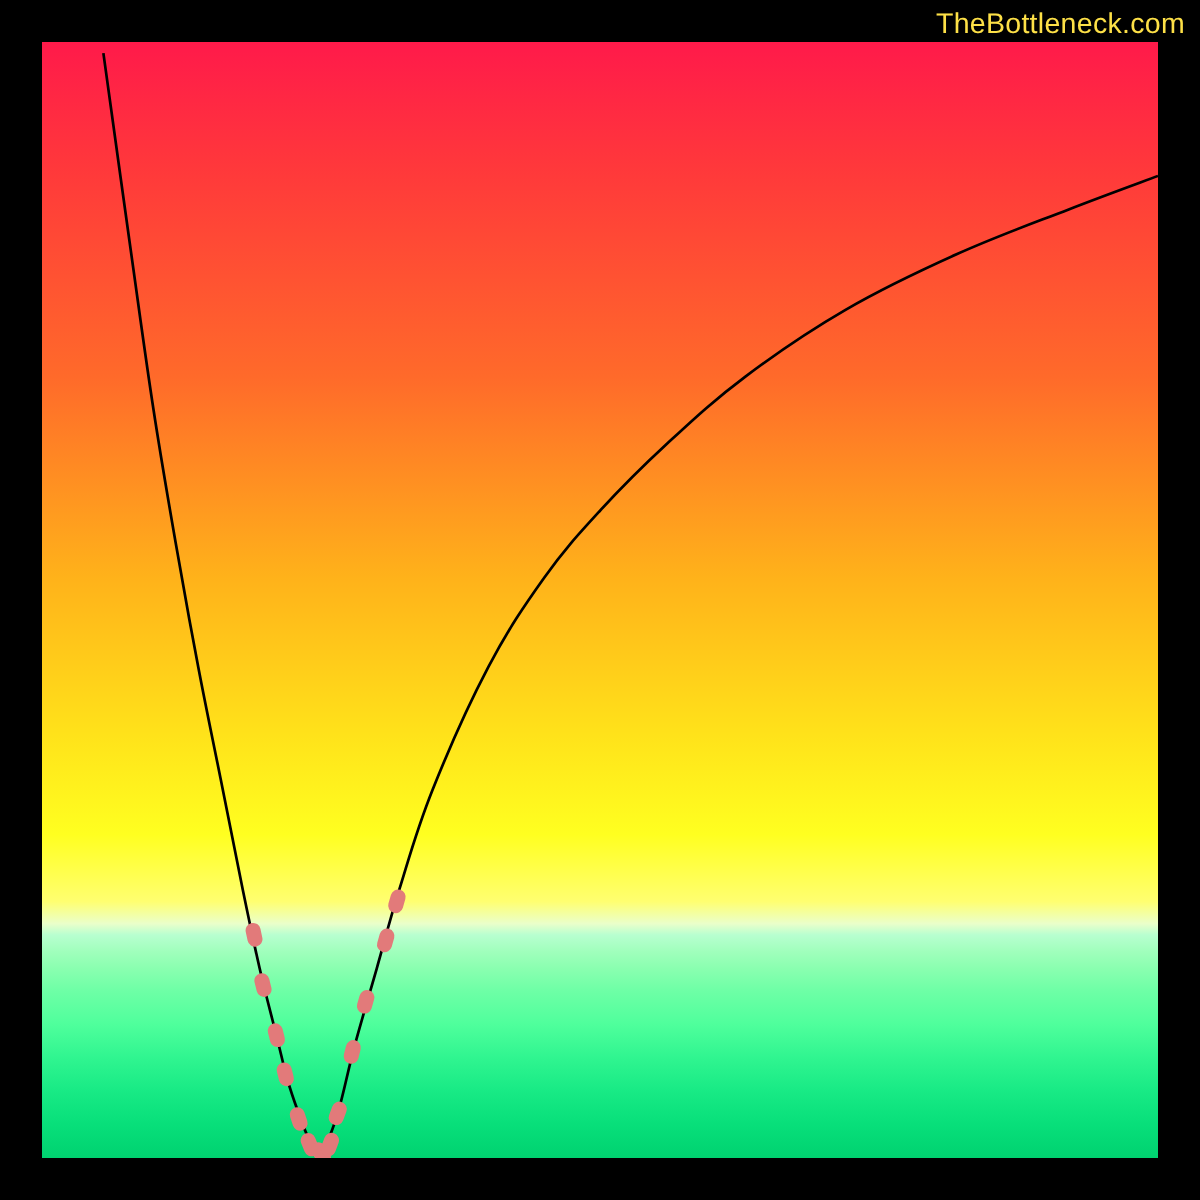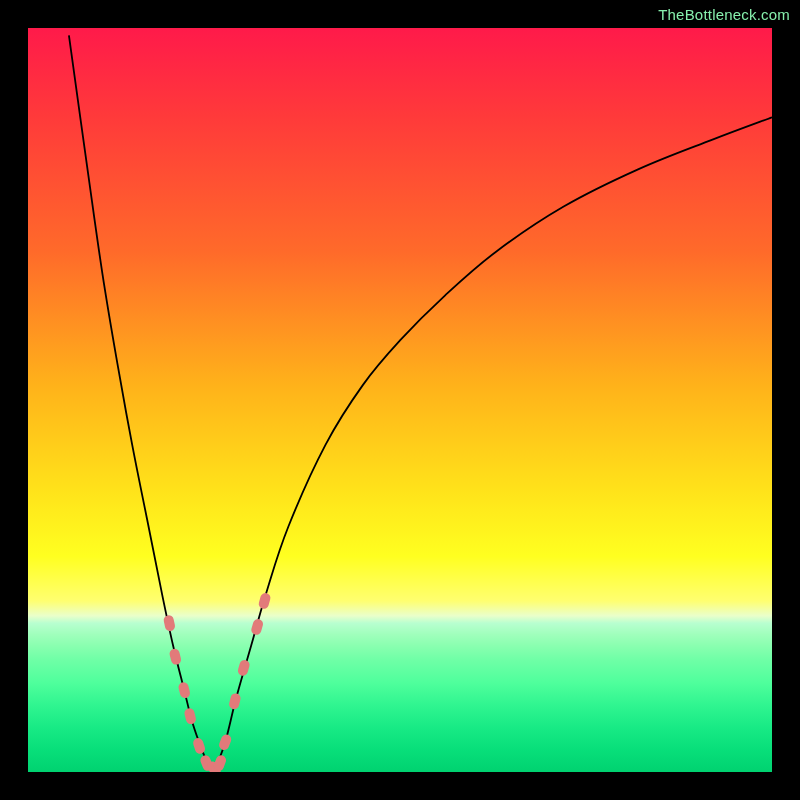--- a/index.html
+++ b/index.html
@@ -40,22 +40,22 @@
       #18ea85 94%,
       #08df7a 97%,
       #00d270 100%
     );
     overflow: hidden;
   }
   .watermark {
     position: absolute;
     top: 6px;
     right: 10px;
-    color: #86efac;
-    font-size: 15px;
+    color: #fde047;
+    font-size: 19px;
     font-weight: 400;
     letter-spacing: 0.2px;
     font-family: Arial, Helvetica, sans-serif;
   }
   svg.curves {
     position: absolute;
     left: 0;
     top: 0;
     width: 744px;
     height: 744px;

